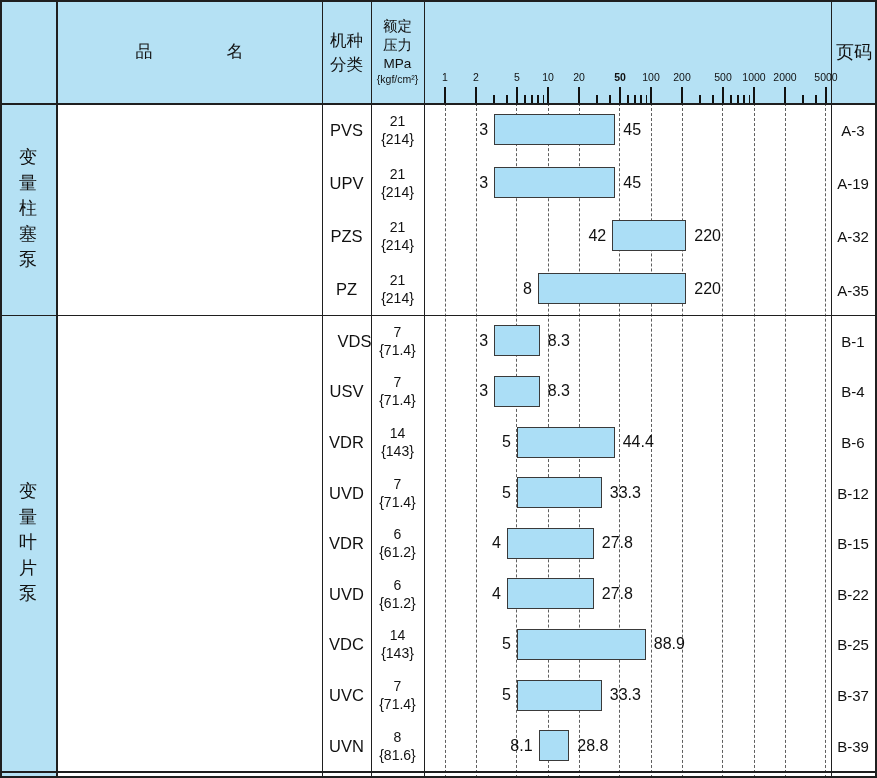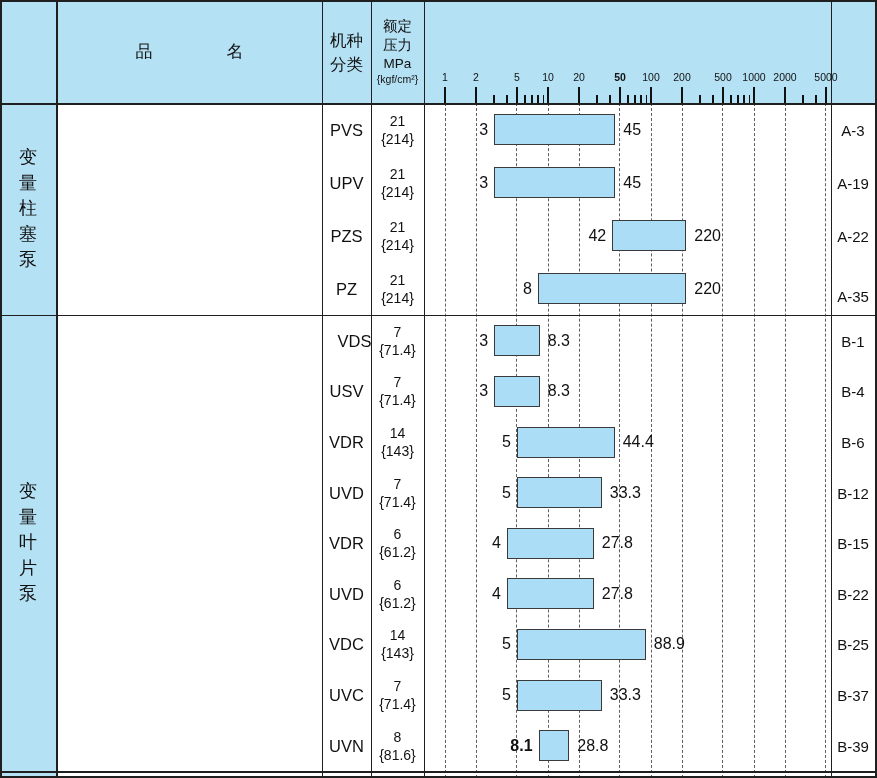--- a/index.html
+++ b/index.html
@@ -127,30 +127,30 @@
       <div class="abs bar-label" style="left: 623.281px; top: 182.688px;">45</div>
       <div class="abs row-page" style="left: 831px; top: 182.688px;">A-19</div>
       <div class="abs row-code" style="left: 322px; top: 235.812px;">PZS</div>
       <div class="abs row-press" style="left: 371px; top: 235.812px;">
         <div>21</div>
         <div>{214}</div>
       </div>
       <div class="abs bar" style="left: 612.195px; top: 220.312px; width: 74.0749px; height: 31px;"></div>
       <div class="abs bar-label min" style="left: 606.195px; top: 235.812px;">42</div>
       <div class="abs bar-label" style="left: 694.27px; top: 235.812px;">220</div>
-      <div class="abs row-page" style="left: 831px; top: 235.812px;">A-22</div>
+      <div class="abs row-page" style="left: 831px; top: 235.812px;">A-32</div>
       <div class="abs row-code" style="left: 322px; top: 288.938px;">PZ</div>
       <div class="abs row-press" style="left: 371px; top: 288.938px;">
         <div>21</div>
         <div>{214}</div>
       </div>
       <div class="abs bar" style="left: 538.018px; top: 273.438px; width: 148.251px; height: 31px;"></div>
       <div class="abs bar-label min" style="left: 532.018px; top: 288.938px;">8</div>
       <div class="abs bar-label" style="left: 694.27px; top: 288.938px;">220</div>
-      <div class="abs row-page" style="left: 831px; top: 296px;">A-35</div>
+      <div class="abs row-page" style="left: 831px; top: 290px;">A-35</div>
       <div class="abs group-label cell" style="left: 0px; top: 543.25px;">
         <span>变</span>
         <span>量</span>
         <span>叶</span>
         <span>片</span>
         <span>泵</span>
       </div>
       <div class="abs row-code" style="left: 330px; top: 340.806px;">VDS</div>
       <div class="abs row-press" style="left: 371px; top: 340.806px;">
         <div>7</div>
@@ -222,39 +222,40 @@
       <div class="abs bar" style="left: 516.994px; top: 679.583px; width: 84.8178px; height: 31px;"></div>
       <div class="abs bar-label min" style="left: 510.994px; top: 695.083px;">5</div>
       <div class="abs bar-label" style="left: 609.812px; top: 695.083px;">33.3</div>
       <div class="abs row-page" style="left: 831px; top: 695.083px;">B-37</div>
       <div class="abs row-code" style="left: 322px; top: 745.694px;">UVN</div>
       <div class="abs row-press" style="left: 371px; top: 745.694px;">
         <div>8</div>
         <div>{81.6}</div>
       </div>
       <div class="abs bar" style="left: 538.574px; top: 730.194px; width: 30.7291px; height: 31px;"></div>
-      <div class="abs bar-label min" style="left: 532.574px; top: 745.694px; font-weight: bold;">8.1</div>
+      <div class="abs bar-label min" style="left: 532.574px; top: 745.694px;">8.1</div>
       <div class="abs bar-label" style="left: 577.303px; top: 745.694px;">28.8</div>
       <div class="abs row-page" style="left: 831px; top: 745.694px;">B-39</div>
     </div>
 
   <div class="abs cell hdr-name">
     <span>品</span>
     <span>名</span>
   </div>
   <div class="abs cell hdr-cls">
     <span>机种</span>
     <span>分类</span>
   </div>
   <div class="abs cell hdr-pr">
     <span class="l1">额定</span>
     <span class="l1">压力</span>
     <span class="l2">MPa</span>
     <span class="l3">{kgf/cm²}</span>
   </div>
+  <div class="abs cell hdr-page">页码</div>
 
   <div id="layer-borders" class="abs" style="left:0;top:0;">
       <div class="abs vline" style="left: 56px; width: 1.8px;"></div>
       <div class="abs vline" style="left: 321.5px; width: 1.8px;"></div>
       <div class="abs vline" style="left: 370.5px; width: 1.8px;"></div>
       <div class="abs vline" style="left: 423.5px; width: 1.8px;"></div>
       <div class="abs vline" style="left: 830.5px; width: 1.8px;"></div>
       <div class="abs hline" style="top: 102.5px; height: 2.2px;"></div>
       <div class="abs hline" style="top: 314.5px; height: 1.6px;"></div>
       <div class="abs hline" style="top: 770.5px; height: 2.4px;"></div>

